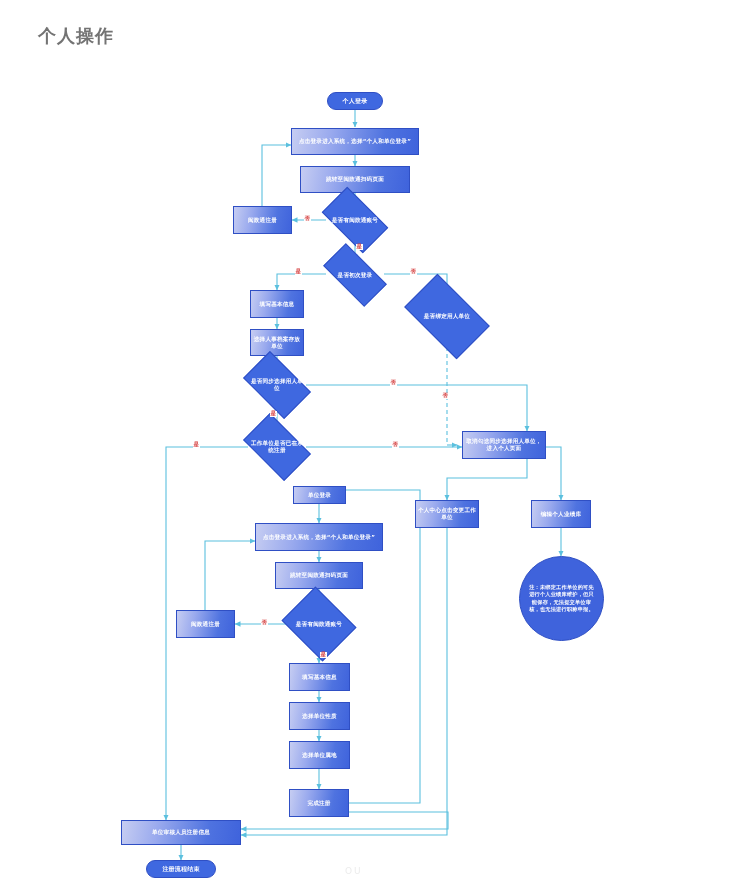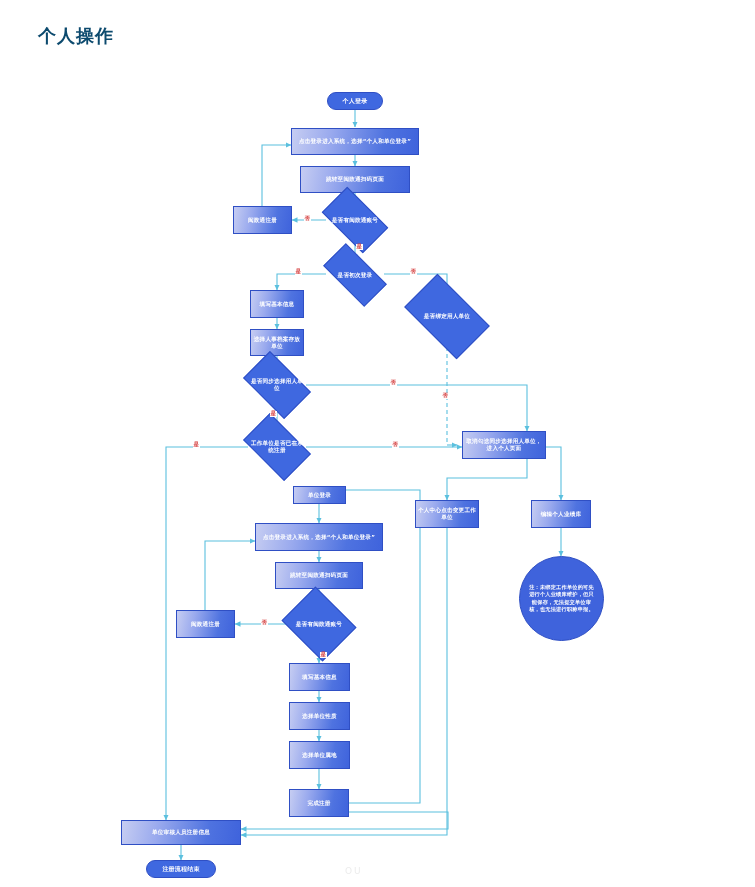--- a/index.html
+++ b/index.html
@@ -7,21 +7,21 @@
     background: #ffffff;
     width: 755px; height: 887px;
     overflow: hidden;
     font-family: "DejaVu Sans", "Liberation Sans", sans-serif;
   }
   #page-title {
     position: absolute;
     left: 38px; top: 24px;
     font-size: 18px;
     font-weight: 700;
-    color: #0c4a6e;
+    color: #737373;
     letter-spacing: 1px;
     font-family: "DejaVu Serif", "Liberation Serif", serif;
   }
   #canvas {
     position: absolute;
     left: 0; top: 0;
     width: 755px; height: 887px;
   }
   svg#edges {
     position: absolute;

